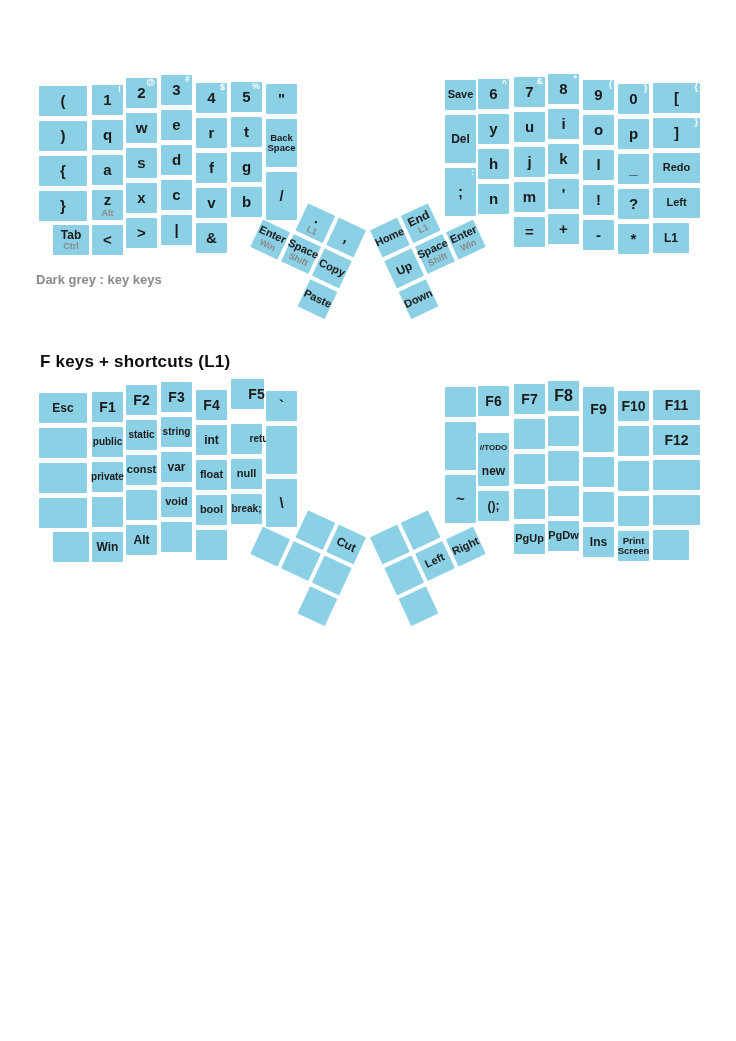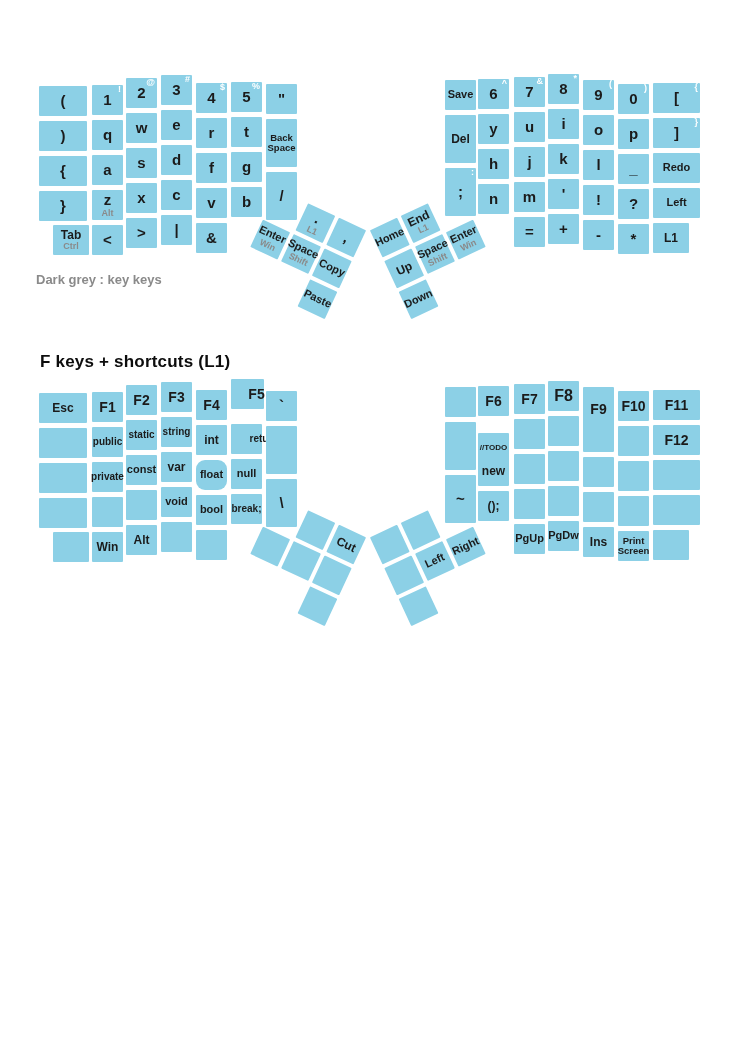--- a/index.html
+++ b/index.html
@@ -337,21 +337,21 @@
       </div>
       <div class="key" style="left: 161px; top: 522px; width: 31px; height: 30px;">
         <span class="lab" style="font-size: 11px;"></span>
       </div>
       <div class="key" style="left: 196px; top: 390px; width: 31px; height: 30px;">
         <span class="lab" style="font-size: 14px;">F4</span>
       </div>
       <div class="key" style="left: 196px; top: 425px; width: 31px; height: 30px;">
         <span class="lab" style="font-size: 12px;">int</span>
       </div>
-      <div class="key" style="left: 196px; top: 460px; width: 31px; height: 30px; border-radius: 9px;">
+      <div class="key" style="left: 196px; top: 460px; width: 31px; height: 30px;">
         <span class="lab" style="font-size: 11px;">float</span>
       </div>
       <div class="key" style="left: 196px; top: 495px; width: 31px; height: 30px;">
         <span class="lab" style="font-size: 11px;">bool</span>
       </div>
       <div class="key" style="left: 196px; top: 530px; width: 31px; height: 30px;">
         <span class="lab" style="font-size: 11px;"></span>
       </div>
       <div class="key" style="left: 231px; top: 379px; width: 33px; height: 30px; padding-left: 18px;">
         <span class="lab" style="font-size: 14px;">F5</span>

